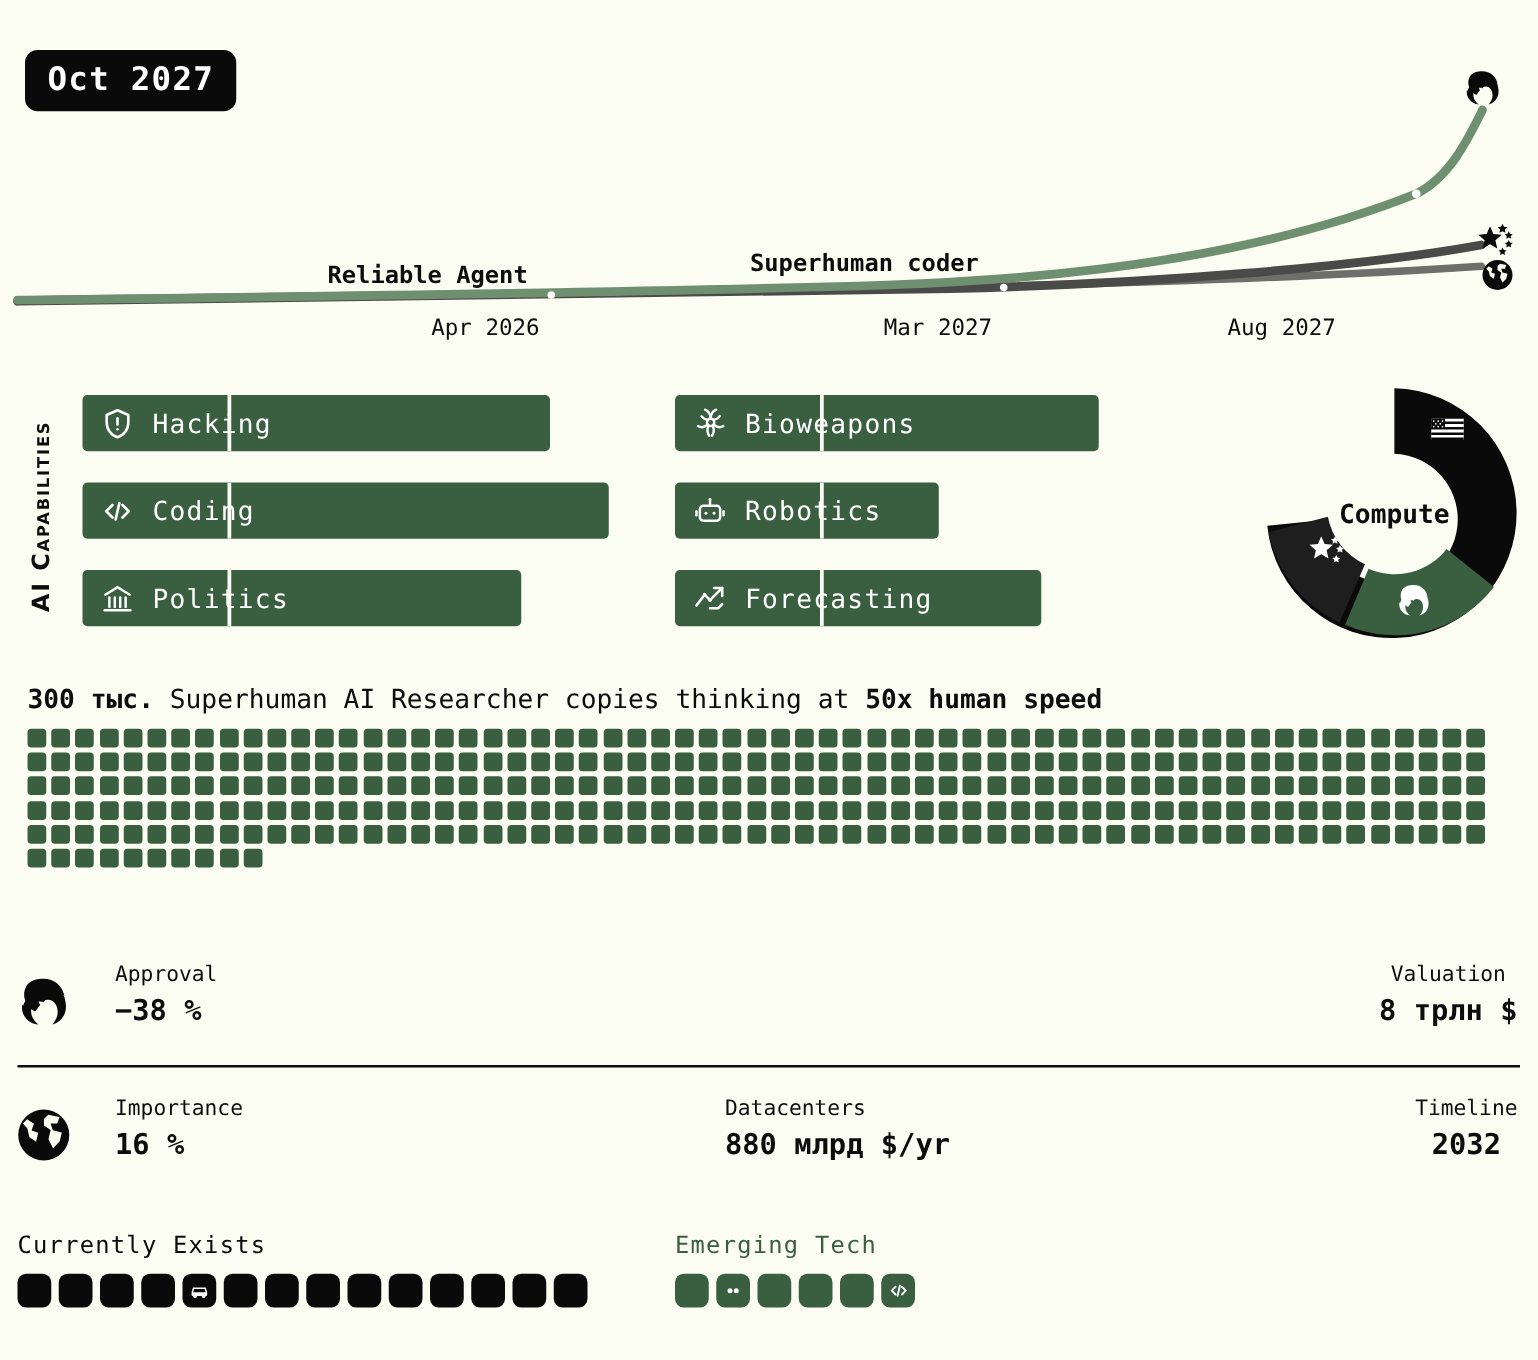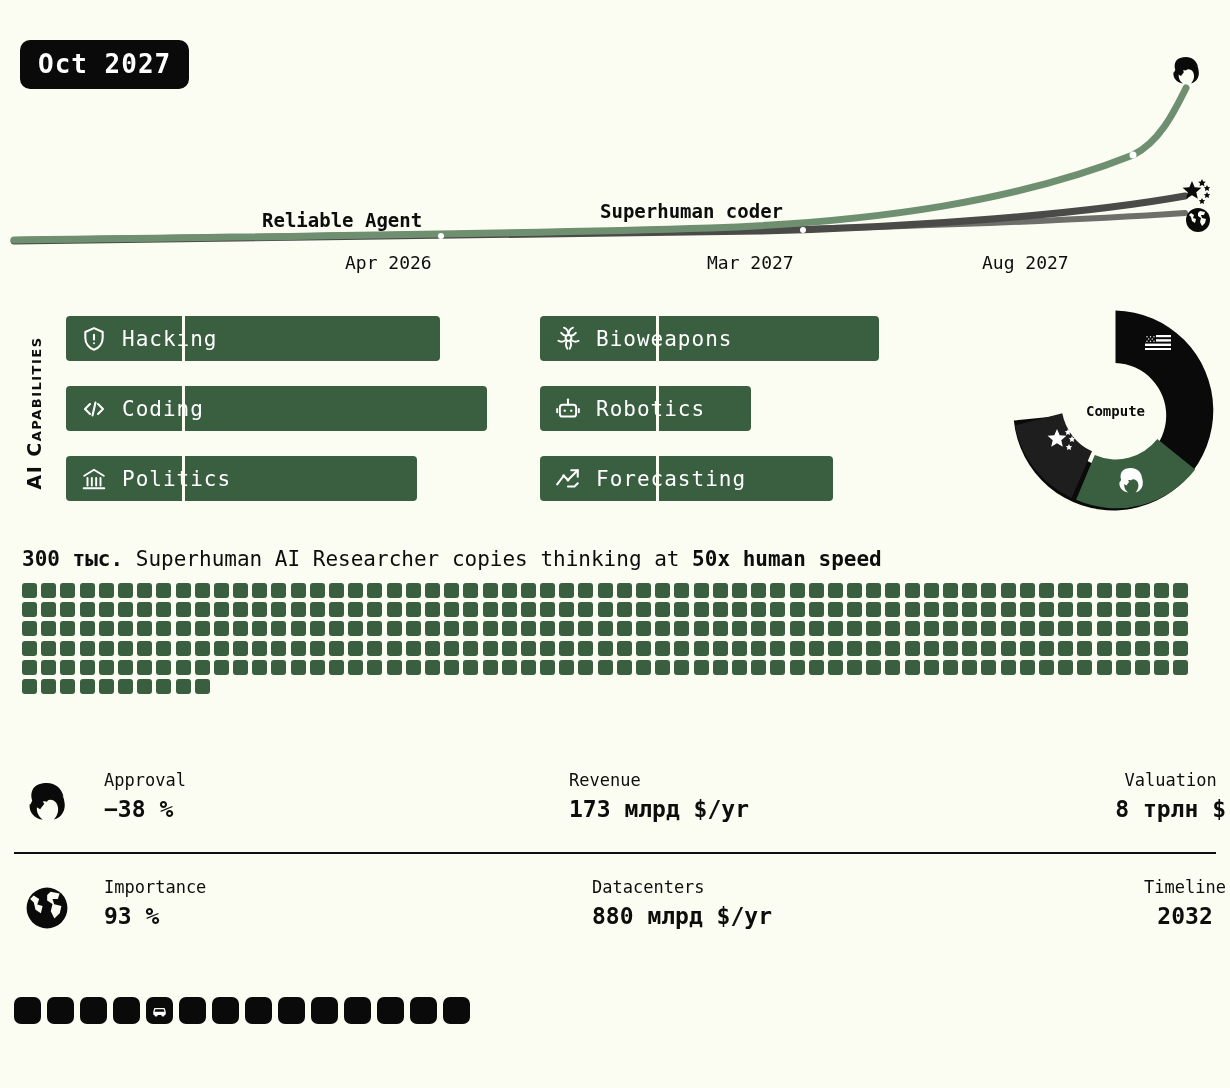--- a/index.html
+++ b/index.html
@@ -64,38 +64,38 @@
     letter-spacing:1px;white-space:nowrap;
   }
   .cap-sep{
     position:absolute;top:0;width:3px;height:45px;background:#fcfdf2;
   }
   
   .donut{position:absolute;left:1013px;top:308px;width:205px;height:205px;}
   .donut-label{
     position:absolute;left:0;top:0;width:205px;height:205px;
     display:flex;align-items:center;justify-content:center;
-    font-size:14px;font-weight:700;
+    font-size:21px;font-weight:700;
     font-family:"DejaVu Sans Mono",monospace;color:#0d0d0d;
     pointer-events:none;
   }
   
   .copies-text{
     position:absolute;left:22px;top:547px;
     font-size:21px;font-family:"DejaVu Sans Mono",monospace;color:#0d0d0d;
     white-space:nowrap;
   }
   .copies-text b{font-weight:700;}
   .copies-grid{
     position:absolute;left:22px;top:583px;width:1180px;
     display:flex;flex-wrap:wrap;gap:4.2px;
   }
   .copy-sq{width:15px;height:15px;background:#3a5e40;border-radius:3px;}
   
-  .stats-row{position:absolute;left:24px;width:1202px;height:72px;}
+  .stats-row{position:absolute;left:12px;width:1202px;height:72px;}
   .stats-row.r1{top:770px;}
   .stats-row.r2{top:877px;}
   .divider{
     position:absolute;left:14px;top:852px;width:1202px;height:2px;background:#0d0d0d;
   }
   .stat-icon{
     position:absolute;left:0;top:8px;width:46px;height:46px;
     display:flex;align-items:center;justify-content:center;
   }
   .stat{position:absolute;top:0;}
@@ -644,56 +644,53 @@
         <path d="M0,-12 C5.5,-12 10,-8.3 11,-2.8 C8.3,-5.5 3.7,-6.5 0,-4.6 C-2.8,-3.7 -3.7,0 -1.8,1.8 L-4.6,5.5 C-10.1,2.8 -12,-3.7 -9.2,-8.3 C-7.4,-11 -3.7,-12 0,-12 Z"></path>
         <path d="M11.5,0 C12.9,5.5 10.1,11 4.6,12.4 C7.4,9.2 8.3,5.5 6.5,1.8 C5,-0.9 1.8,-1.4 0,0 L-3.7,-2.8 C0,-7.4 6.5,-7.4 10.1,-3.7 C11,-2.8 11.3,-1.4 11.5,0 Z"></path>
         <path d="M-11.5,1.8 C-12.4,7.4 -8.3,12 -2.8,12.4 C-6,10.1 -7.4,6.5 -6.5,3.2 C-5.5,0.5 -2.3,-0.5 0,0.5 L1.8,-3.7 C-3.7,-5.5 -9.2,-2.8 -11,2.3 Z"></path>
       </g>
     </svg>
   </div>
   <div class="stat left">
     <div class="stat-label">Approval</div>
     <div class="stat-value">−38 %</div>
   </div>
-  <div class="stat mid">
-    <div class="stat-label">Revenue</div>
-    <div class="stat-value">173 млрд $/yr</div>
-  </div>
   <div class="stat right">
     <div class="stat-label">Valuation</div>
     <div class="stat-value">8 трлн $</div>
   </div>
 </div>
 
 <div class="divider"></div>
 
 <div class="stats-row r2">
   <div class="stat-icon">
     <svg width="44" height="44" viewBox="-14 -14 28 28">
       <circle cx="0" cy="0" r="13" fill="#0a0a0a"></circle>
       <path fill="#fcfdf2" d="M-8.5,-8 l3.5,2.3 l-1.2,3.4 l3.4,1.1 l-1.1,4.6 l-3.4,-2.3 l-1.1,-4.6 l-2.3,-2.3 Z"></path>
       <path fill="#fcfdf2" d="M2.3,-10.3 l5.7,1.1 l-1.1,3.4 l-3.4,0 l1.1,3.4 l4.6,1.1 l-1.1,4.6 l-3.4,3.4 l-2.3,-4.6 l1.1,-4.6 l-3.4,-2.3 l0,-3.4 Z"></path>
     </svg>
   </div>
   <div class="stat left">
     <div class="stat-label">Importance</div>
-    <div class="stat-value">93 %</div>
+    <div class="stat-value">16 %</div>
   </div>
   <div class="stat mid2">
     <div class="stat-label">Datacenters</div>
     <div class="stat-value">880 млрд $/yr</div>
   </div>
   <div class="stat right">
     <div class="stat-label">Timeline</div>
     <div class="stat-value">2032</div>
   </div>
 </div>
 
 <div class="tiers">
   <div class="tier t-left">
+    <div class="tier-title" style="color:#0a0a0a">Currently Exists</div>
     <div class="tier-dots" id="tier-dots-0">
         <div class="tier-dot" style="background: rgb(10, 10, 10);"></div>
         <div class="tier-dot" style="background: rgb(10, 10, 10);"></div>
         <div class="tier-dot" style="background: rgb(10, 10, 10);"></div>
         <div class="tier-dot" style="background: rgb(10, 10, 10);"></div>
         <div class="tier-dot" style="background: rgb(10, 10, 10);">
           <svg width="15" height="15" viewBox="0 0 24 24" fill="none" stroke="#fff" stroke-width="2" stroke-linecap="round">
             <path d="M3 14 l1.6-5 h14.8 L21 14"></path>
             <rect x="2" y="14" width="20" height="5" rx="1.6" fill="#fff" stroke="none"></rect>
             <circle cx="6.5" cy="19" r="1.6" fill="#fff"></circle>
@@ -704,13 +701,35 @@
         <div class="tier-dot" style="background: rgb(10, 10, 10);"></div>
         <div class="tier-dot" style="background: rgb(10, 10, 10);"></div>
         <div class="tier-dot" style="background: rgb(10, 10, 10);"></div>
         <div class="tier-dot" style="background: rgb(10, 10, 10);"></div>
         <div class="tier-dot" style="background: rgb(10, 10, 10);"></div>
         <div class="tier-dot" style="background: rgb(10, 10, 10);"></div>
         <div class="tier-dot" style="background: rgb(10, 10, 10);"></div>
         <div class="tier-dot" style="background: rgb(10, 10, 10);"></div>
       </div>
   </div>
+  <div class="tier t-mid">
+    <div class="tier-title" style="color:#3a5e40">Emerging Tech</div>
+    <div class="tier-dots" id="tier-dots-1">
+        <div class="tier-dot" style="background: rgb(58, 94, 64);"></div>
+        <div class="tier-dot" style="background: rgb(58, 94, 64);">
+          <svg width="15" height="15" viewBox="0 0 24 24">
+            <circle cx="8" cy="12" r="3.2" fill="#fff"></circle>
+            <circle cx="16" cy="12" r="3.2" fill="#fff"></circle>
+          </svg>
+        </div>
+        <div class="tier-dot" style="background: rgb(58, 94, 64);"></div>
+        <div class="tier-dot" style="background: rgb(58, 94, 64);"></div>
+        <div class="tier-dot" style="background: rgb(58, 94, 64);"></div>
+        <div class="tier-dot" style="background: rgb(58, 94, 64);">
+          <svg width="16" height="15" viewBox="0 0 24 24" fill="none" stroke="#fff" stroke-width="2.4" stroke-linecap="round" stroke-linejoin="round">
+            <polyline points="8,7 3,12 8,17"></polyline>
+            <polyline points="16,7 21,12 16,17"></polyline>
+            <line x1="13.5" y1="5.5" x2="10.5" y2="18.5"></line>
+          </svg>
+        </div>
+      </div>
+  </div>
 </div>
 
 </body></html>

